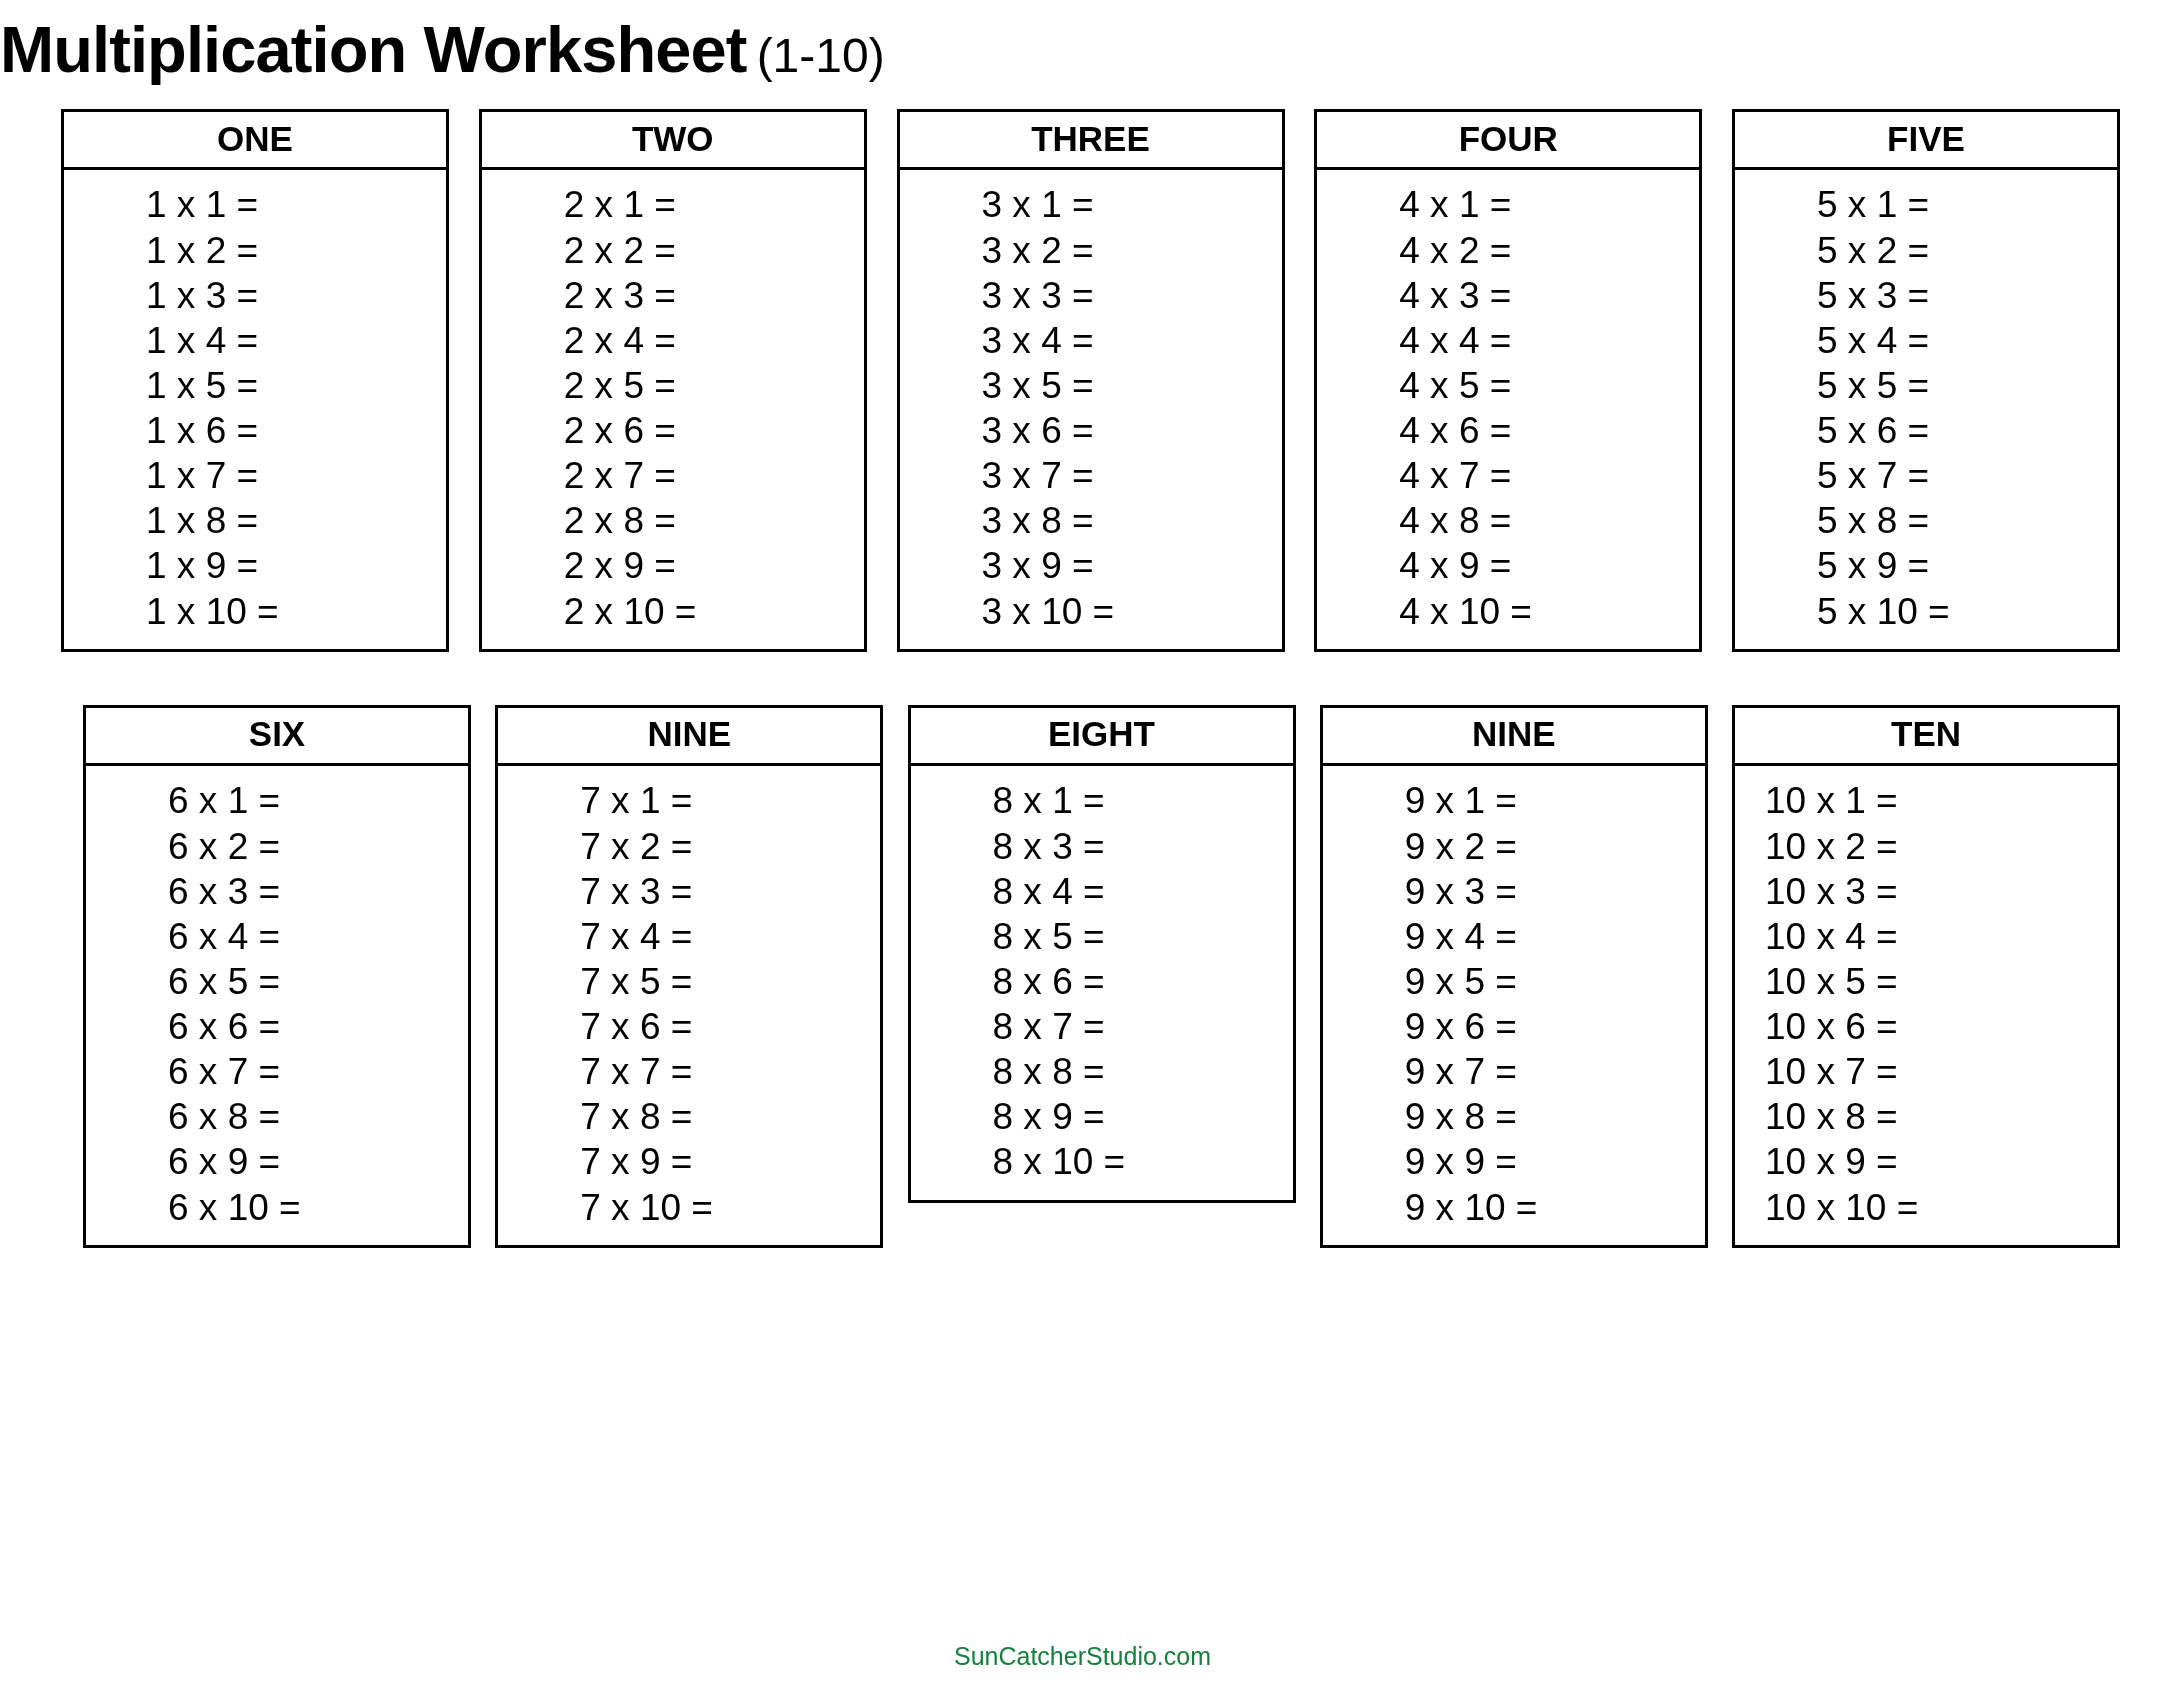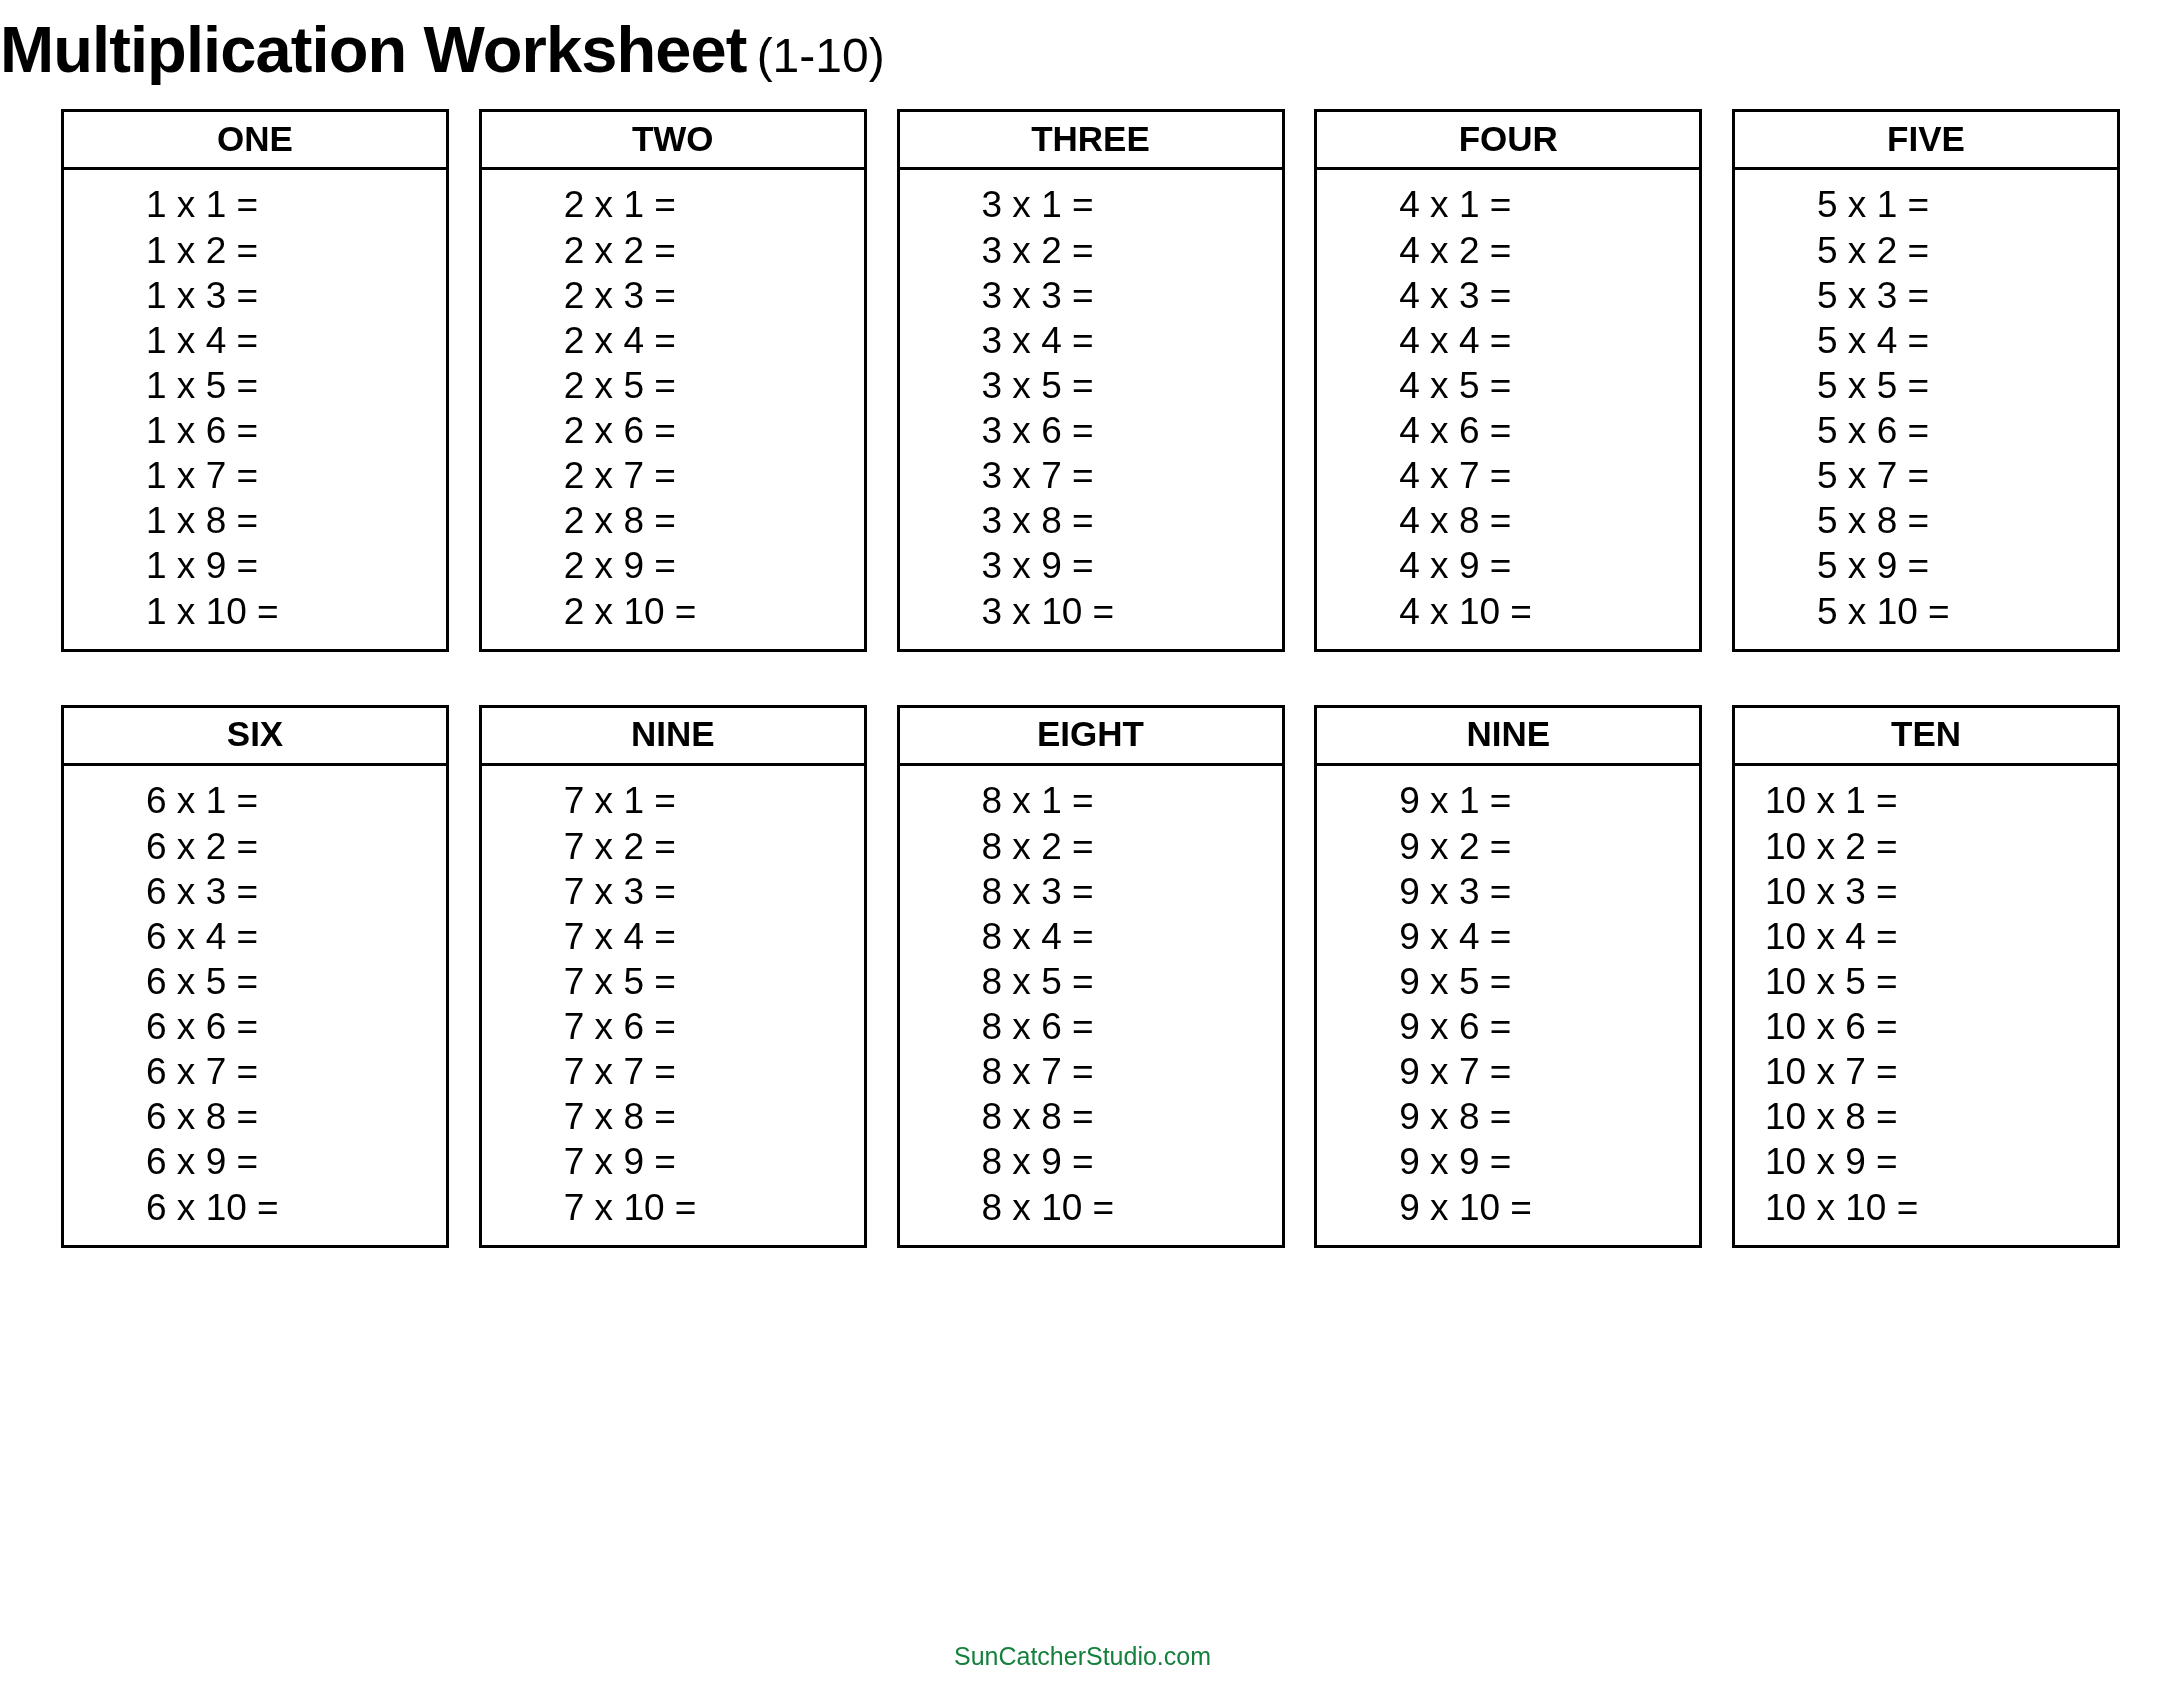--- a/index.html
+++ b/index.html
@@ -43,20 +43,21 @@
     padding-right: 61px;
     box-sizing: border-box;
   }
   .row {
     display: flex;
     justify-content: space-between;
     align-items: flex-start;
   }
   .row.second {
     margin-top: 53px;
+    margin-left: 22px;
   }
   .card {
     width: 388px;
     border: 3.4px solid #000000;
     box-sizing: border-box;
     background: #ffffff;
   }
   .card-header {
     text-align: center;
     font-size: 35px;
@@ -213,21 +214,20 @@
           <div class="fact">7 x 8 =</div>
           <div class="fact">7 x 9 =</div>
           <div class="fact">7 x 10 =</div>
         </div>
       </div>
 
       <div class="card">
         <div class="card-header">EIGHT</div>
         <div class="card-body">
           <div class="fact">8 x 1 =</div>
-          <div class="fact">8 x 2 =</div>
           <div class="fact">8 x 3 =</div>
           <div class="fact">8 x 4 =</div>
           <div class="fact">8 x 5 =</div>
           <div class="fact">8 x 6 =</div>
           <div class="fact">8 x 7 =</div>
           <div class="fact">8 x 8 =</div>
           <div class="fact">8 x 9 =</div>
           <div class="fact">8 x 10 =</div>
         </div>
       </div>

